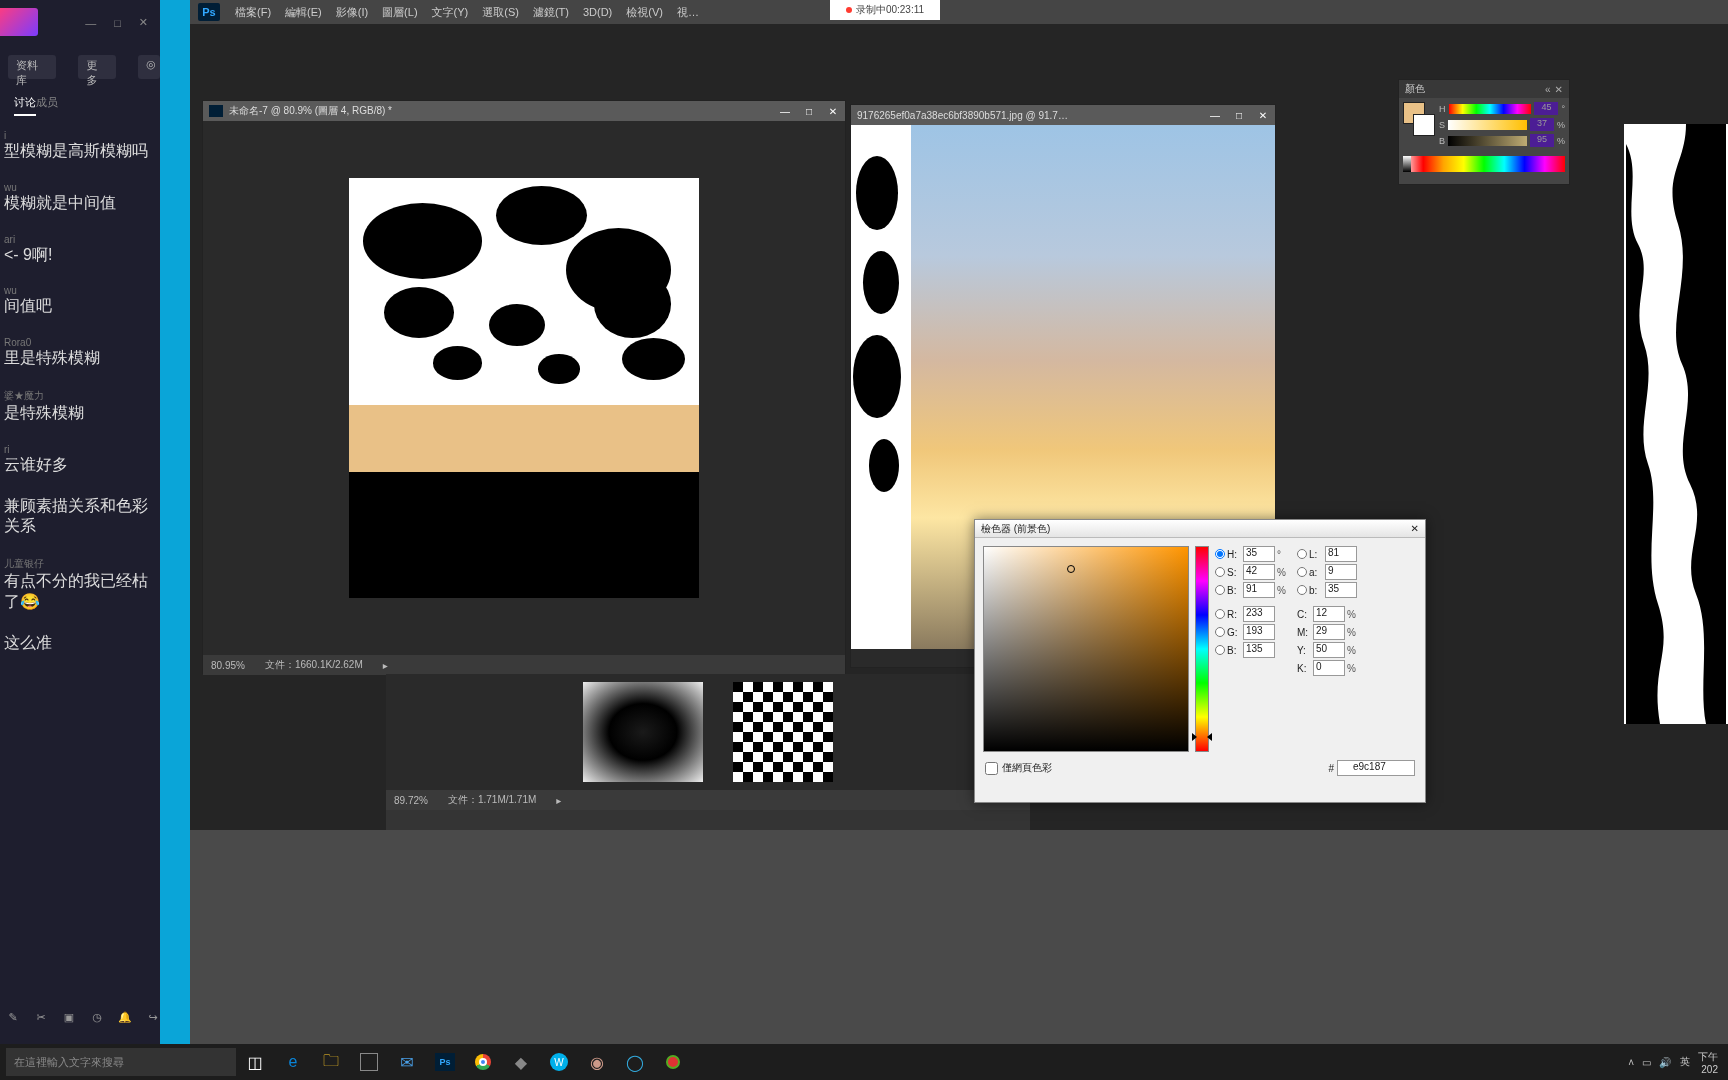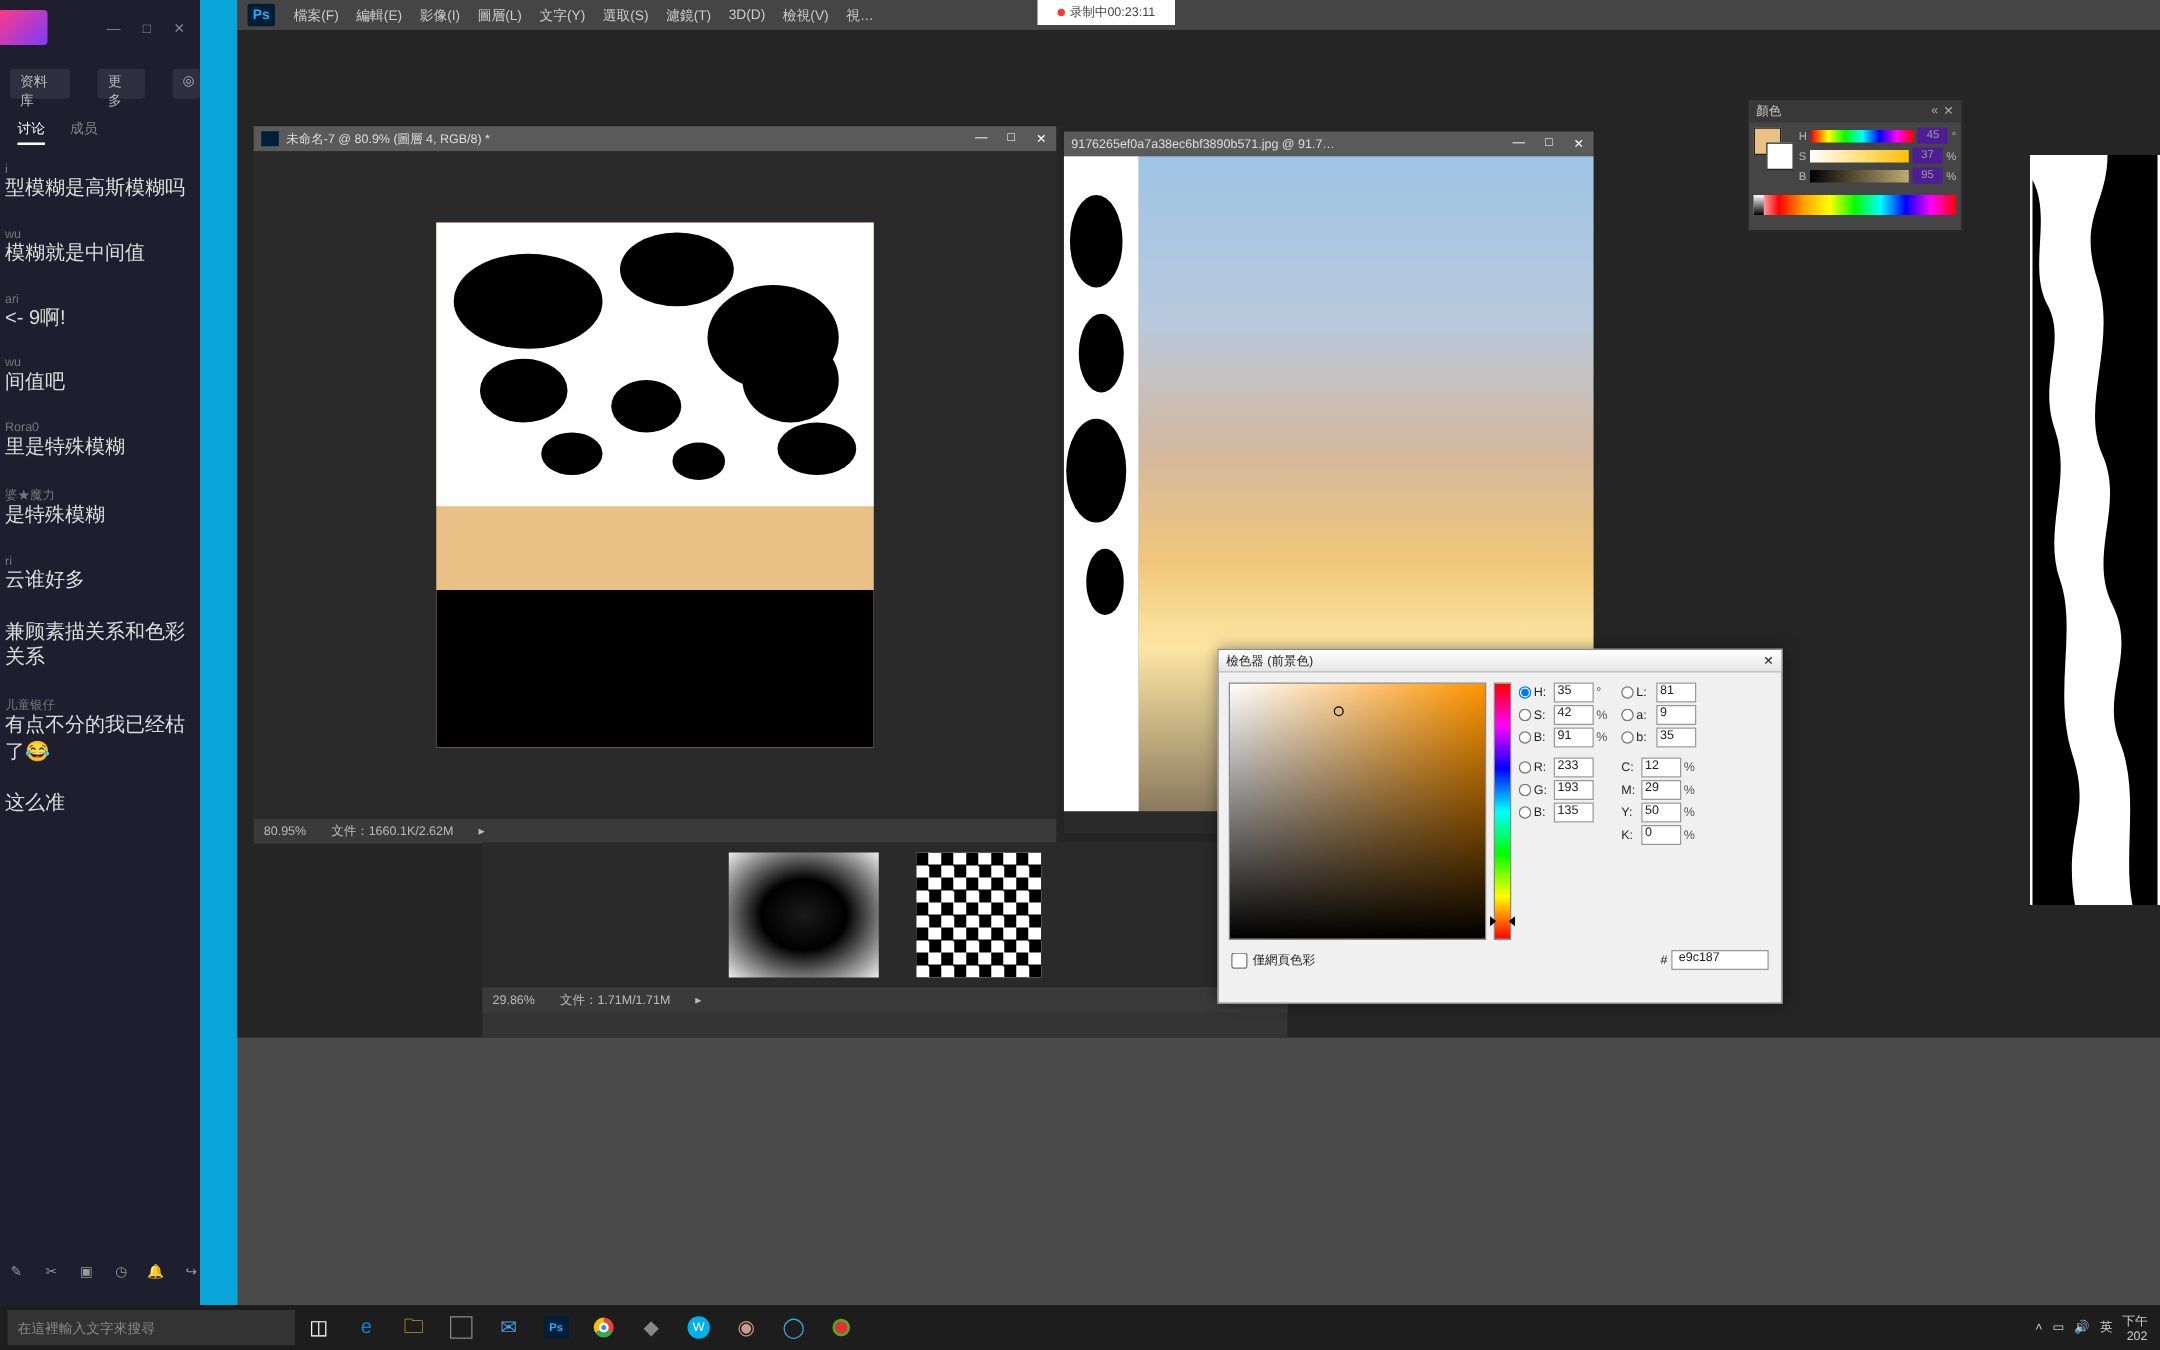--- a/index.html
+++ b/index.html
@@ -6,21 +6,21 @@
   body{width:1728px;height:1080px;background:#4a4a4a;overflow:hidden;position:relative}
   
   
   .chat-strip{position:absolute;left:0;top:0;width:160px;height:100%;background:#1e1e2e;color:#ccc;font-size:11px}
   .chat-top{height:45px;display:flex;align-items:center;justify-content:flex-end;gap:18px;padding-right:12px;color:#888}
   .chat-top span{cursor:pointer}
   .chat-badge{position:absolute;top:8px;left:-2px;width:40px;height:28px;background:linear-gradient(135deg,#ff3c7f,#7b3cff);border-radius:3px}
   .chat-tabs2{height:24px;display:flex;gap:22px;margin:10px 0 0 8px}
   .chat-chip{padding:3px 8px;background:#2f2f3f;border-radius:3px;color:#bbb;font-size:11px}
   .chat-chip.icon{width:22px;text-align:center}
-  .chat-tabs{display:flex;gap:20px;margin-top:16px;padding-left:14px}
+  .chat-tabs{display:flex;margin-top:16px;padding-left:14px}
   .chat-tabs span{color:#888;padding-bottom:4px}
   .chat-tabs span.on{color:#fff;border-bottom:2px solid #fff}
   .chat-msgs{margin-top:14px;padding:0 6px 0 4px}
   .chat-msg{margin-bottom:20px}
   .chat-user{color:#777;font-size:10px}
   .chat-text{color:#ddd;font-size:16px;margin-top:0;line-height:1.3}
   .chat-foot{position:absolute;bottom:46px;left:0;width:100%;height:34px;display:flex;align-items:center;gap:14px;padding-left:6px;color:#999}
   .chat-foot .ico{width:16px;text-align:center}
   
   
@@ -100,21 +100,21 @@
   .num-col .nrow .lab{width:14px}
   .num-col .nrow .val{width:32px;height:16px;border:1px solid #999;padding:0 2px;background:#fff}
   .num-col .nrow .u{width:10px;color:#555}
   .num-col.right .nrow .lab{width:14px}
   .btns{width:92px;display:flex;flex-direction:column;gap:4px}
   .btns .btn{height:19px;border:1px solid #708cb0;background:#e4eefb;text-align:center;font-size:10px;line-height:17px;cursor:pointer}
   .btns .btn.prim{background:#cfe6ff}
   .picker-foot{padding:0 10px;display:flex;align-items:center;gap:10px}
   .picker-foot .chk{display:flex;align-items:center;gap:4px;font-size:10px}
   .picker-foot .hex{margin-left:auto;display:flex;align-items:center;gap:3px;font-size:10px}
-  .picker-foot .hex .val{width:78px;height:16px;border:1px solid #999;padding:0 5px;background:#fff}
+  .picker-foot .hex .val{width:78px;height:16px;border:1px solid #999;padding:0 15px;background:#fff}
   .mini-sw{width:12px;height:12px;background:#e9c187;border:1px solid #888;margin:2px auto}
   
   
   .taskbar{position:absolute;left:0;bottom:0;right:0;height:36px;background:#1d1d1d;display:flex;align-items:center;color:#fff;font-size:11px}
   .taskbar .search{width:230px;height:28px;background:#333;margin-left:6px;padding:0 8px;color:#888;display:flex;align-items:center}
   .taskbar .tico{width:38px;height:36px;display:flex;align-items:center;justify-content:center;font-size:16px}
   .taskbar .tray{margin-left:auto;display:flex;align-items:center;gap:8px;padding-right:10px;font-size:10px;color:#ccc}
   .tb-edge{color:#0a84d8}
   .tb-folder{color:#ffca28}
   .tb-store{width:18px;height:18px;border:1px solid #888}
@@ -274,21 +274,21 @@
         <path fill="#000" d="M0 20c16 30-4 70 12 100s-8 60 6 100-10 80 4 120-6 90 10 140-8 60 2 120H0z"></path>
       </svg>
     </div>
 
     <div class="doc4">
       <div class="canvas4">
         <div class="thumb1"></div>
         <div class="thumb2"></div>
       </div>
       <div class="doc-status">
-        <span>29.86%</span>
+        <span>89.72%</span>
         <span>文件：1.71M/1.71M</span>
         <span>▸</span>
       </div>
     </div>
 
     <div class="clr-panel">
       <div class="hdr">
         <span>顏色</span>
         <span class="x">
             <span>«</span>

